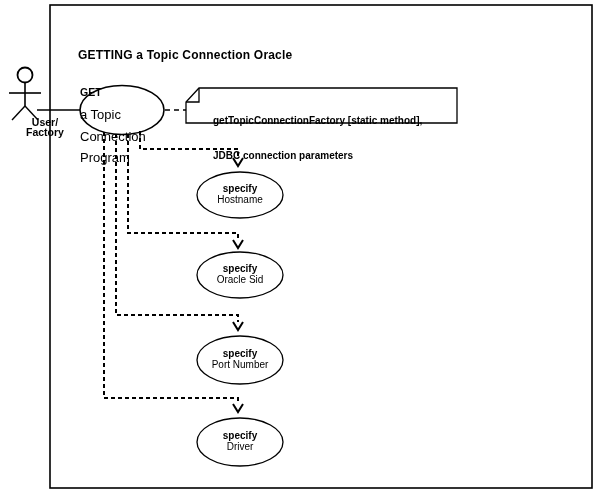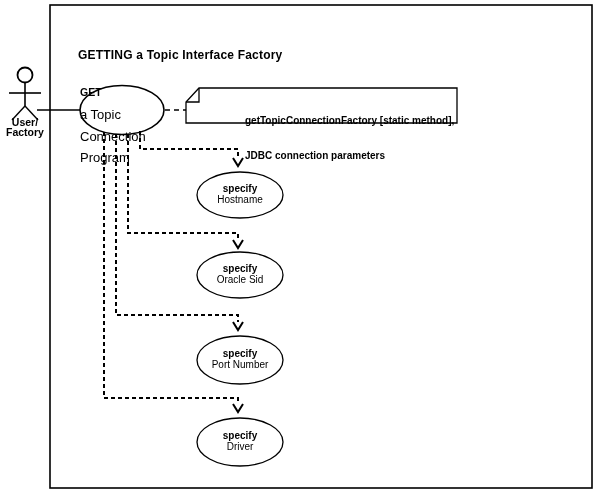--- a/index.html
+++ b/index.html
@@ -23,41 +23,41 @@
     white-space: pre;
     letter-spacing: 0.2px;
   }
 
   .actor-label {
     left: 0px; top: 117px; width: 50px;
     text-align: center;
     font-size: 10.5px;
     font-weight: bold;
     line-height: 10px;
+    padding-left: 20px;
   }
 
   .main-usecase-text {
     left: 80px; top: 87px; width: 84px;
     text-align: left;
     line-height: 9.5px;
   }
   .main-usecase-text .uc-title {
     font-size: 10.5px;
     font-weight: bold;
     line-height: 11px;
   }
   .main-usecase-text .uc-line { font-size: 13px; margin-top: 12px; }
 
   .note-text {
     left: 213px; top: 92px; width: 242px;
     font-size: 10px;
     font-weight: bold;
     line-height: 11.5px;
     white-space: pre;
-    margin-left: 32px;
   }
 
   .sub-usecase-text {
     left: 197px; width: 86px;
     text-align: center;
     line-height: 11px;
     font-size: 10px;
   }
   .sub-usecase-text .uc-action { font-weight: bold; }
 </style>
@@ -103,21 +103,21 @@
       <path d="M233,404 L238,412 L243,404"></path>
     </g>
 
     <ellipse cx="240" cy="195" rx="43" ry="23" fill="#ffffff" stroke="#000000" stroke-width="1.3"></ellipse>
     <ellipse cx="240" cy="275" rx="43" ry="23" fill="#ffffff" stroke="#000000" stroke-width="1.3"></ellipse>
     <ellipse cx="240" cy="360" rx="43" ry="24" fill="#ffffff" stroke="#000000" stroke-width="1.3"></ellipse>
     <ellipse cx="240" cy="442" rx="43" ry="24" fill="#ffffff" stroke="#000000" stroke-width="1.3"></ellipse>
   </svg>
 
   <div class="abs title-block">
-    <div>GETTING a Topic Interface Factory</div>
+    <div>GETTING a Topic Connection Oracle</div>
   </div>
 
   <div class="abs actor-label">
     <div>User/</div>
     <div>Factory</div>
   </div>
 
   <div class="abs main-usecase-text">
     <div class="uc-title">GET</div>
     <div class="uc-line">a Topic</div>

